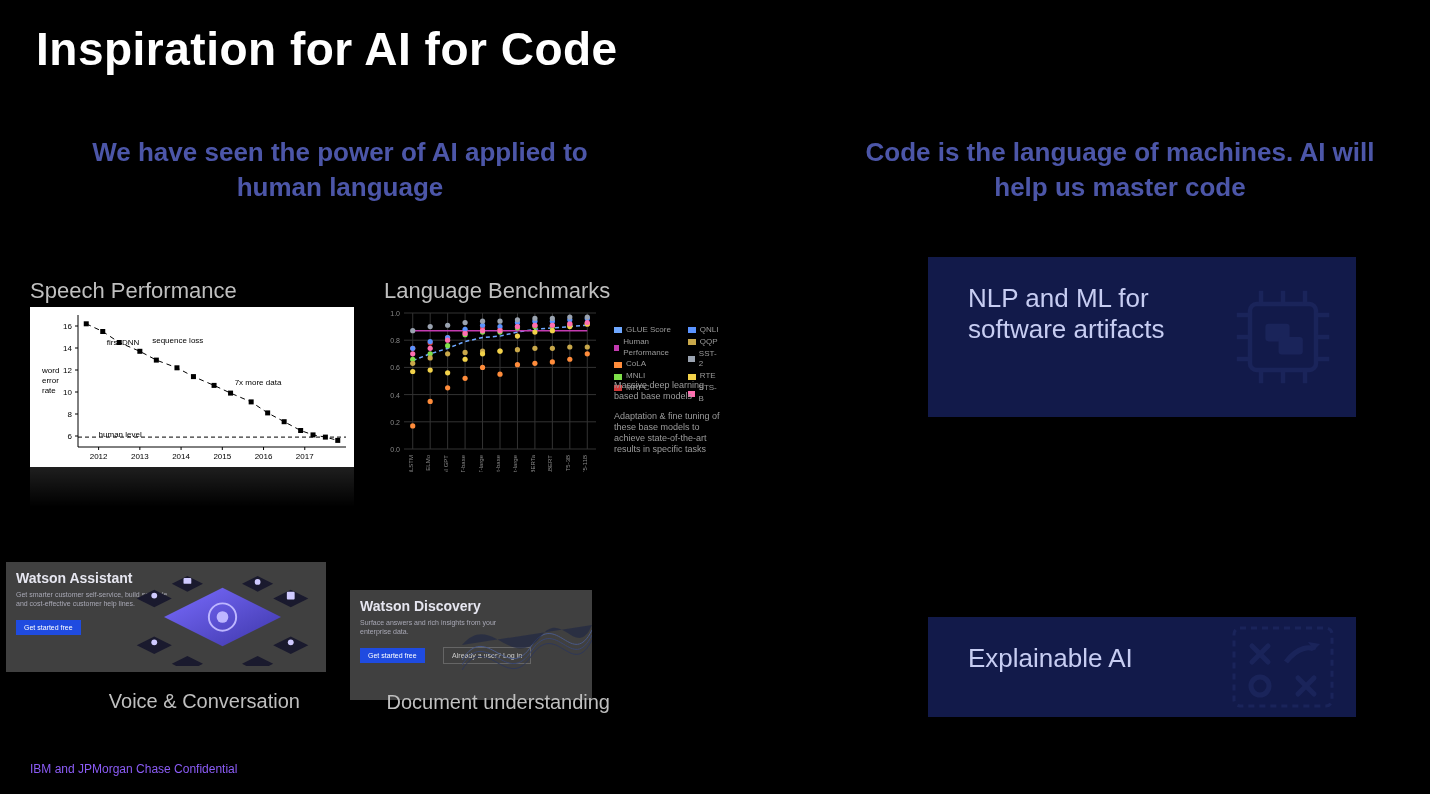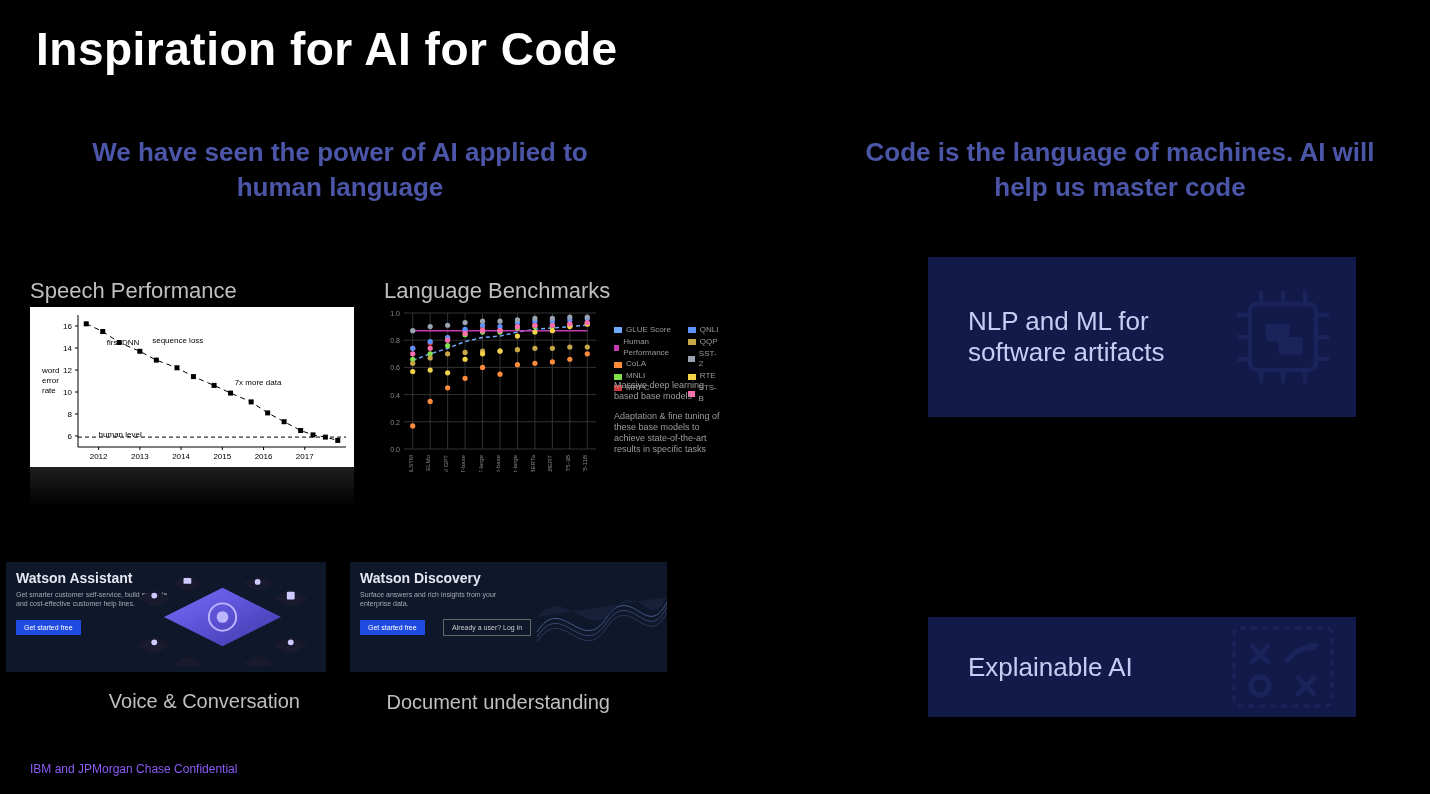--- a/index.html
+++ b/index.html
@@ -19,37 +19,37 @@
   
   .lang{position:absolute;left:384px;top:307px;width:218px;height:165px;background:#000}
   .lang svg{width:100%;height:100%}
   .lang-legend{position:absolute;left:614px;top:325px;font-size:8px;color:#9a9a9a;line-height:1.35;width:90px}
   .lang-legend .row{display:flex;align-items:center;gap:4px;margin-bottom:1px}
   .lang-legend .sw{width:8px;height:6px}
   .lang-note{position:absolute;left:614px;top:380px;font-size:9px;color:#9c9c9c;width:110px;line-height:1.25}
   .lang-note p{margin:0 0 8px 0}
 
   
-  .tile{position:absolute;background:#0f172a;overflow:hidden}
+  .tile{position:absolute;background:#404040;overflow:hidden}
   .tile.wa{left:6px;top:562px;width:320px;height:110px}
-  .tile.wd{left:350px;top:562px;width:317px;height:110px}
+  .tile.wd{left:350px;top:590px;width:242px;height:110px}
   .tile .t-title{font-size:14px;font-weight:600;color:#e6e6f0;margin:8px 0 4px 10px}
   .tile .t-sub{font-size:7px;color:#a8a8b5;margin:0 0 8px 10px;max-width:160px;line-height:1.3}
   .tile .btn{display:inline-block;font-size:7px;padding:4px 8px;margin-left:10px;margin-right:4px}
   .tile .btn.primary{background:#1f4be0;color:#fff}
   .tile .btn.secondary{border:1px solid #666;color:#ccc}
   .tile.wa .iso{position:absolute;right:6px;top:6px;width:195px;height:98px}
   .tile.wd .wave{position:absolute;right:0;top:0;width:130px;height:110px}
 
   .cap{position:absolute;font-size:20px;color:#bfbfbf;text-align:right}
   .cap.vc{left:40px;top:690px;width:260px}
   .cap.du{left:380px;top:690px;width:230px;line-height:1.25}
 
   
-  .card{position:absolute;left:928px;width:428px;background:#121a4a;color:#c7cdf2;font-size:26px;font-weight:400;display:flex;align-items:center;padding:26px 130px 26px 40px;box-sizing:border-box}
+  .card{position:absolute;left:928px;width:428px;background:#121a4a;color:#c7cdf2;font-size:26px;font-weight:400;display:flex;padding:26px 130px 26px 40px;box-sizing:border-box}
   .card svg.bg{position:absolute;right:18px;top:50%;transform:translateY(-50%);opacity:.35}
   .card.c1{top:257px;height:160px}
   .card.c2{top:437px;height:160px}
   .card.c3{top:617px;height:100px}
 
   .footer{position:absolute;left:30px;bottom:18px;font-size:12px;color:#8b5cf6}
 
   
   .speech-refl{position:absolute;left:30px;top:467px;width:324px;height:40px;background:linear-gradient(to bottom,rgba(255,255,255,.12),rgba(0,0,0,0))}
 </style>

